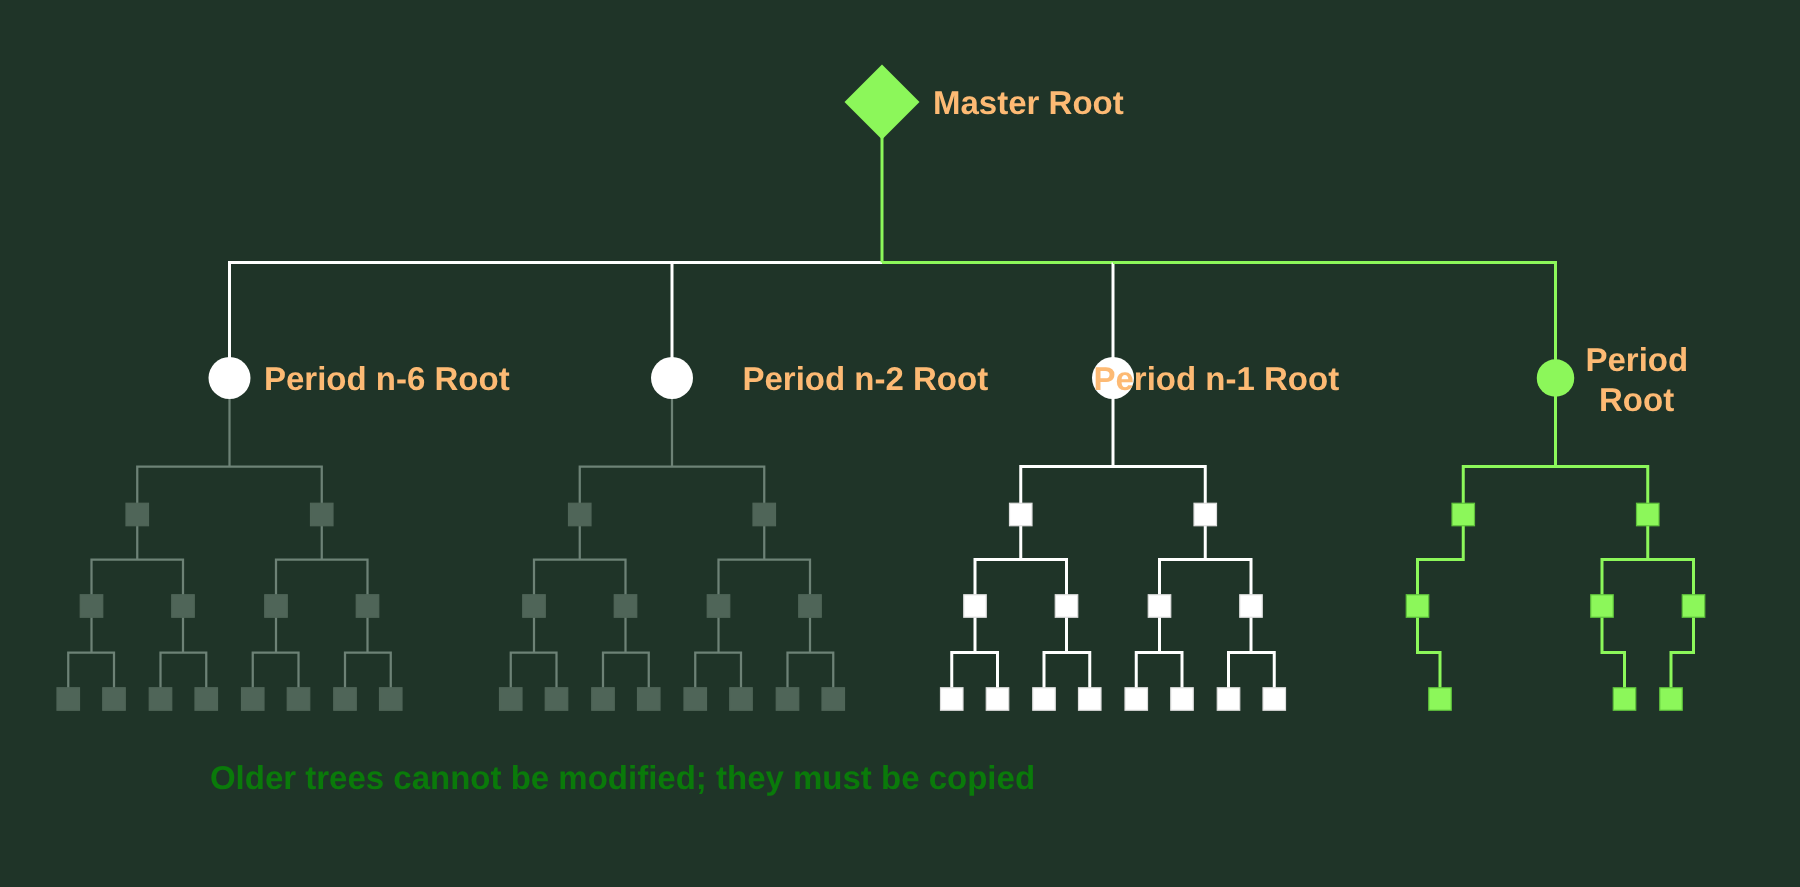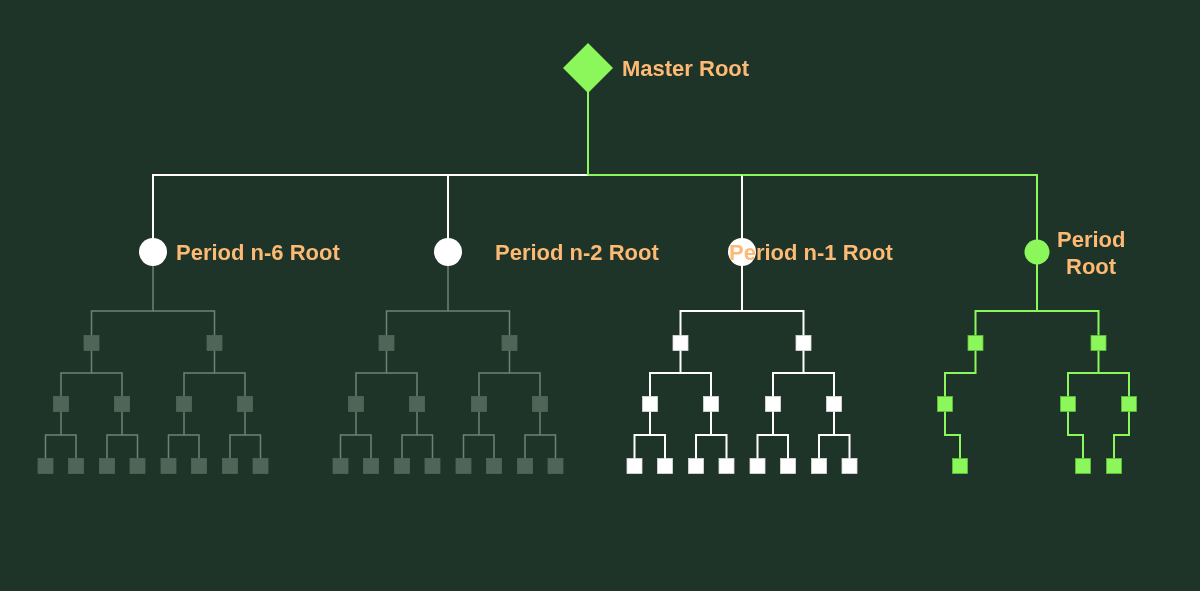--- a/index.html
+++ b/index.html
@@ -127,13 +127,14 @@
 
 <div class="label" style="left:622px; top:56px;">Master Root</div>
 
 <div class="label" style="left:176px; top:240px;">Period n-6 Root</div>
 <div class="label" style="left:495px; top:240px;">Period n-2 Root</div>
 <div class="label" style="left:729px; top:240px;text-align:right;">Period n-1 Root</div>
 <div class="label" style="left:1057px; top:227px;">Period</div>
 <div class="label" style="left:1066px; top:254px;">Root</div>
 
 <div class="caption">
+  <div>Older trees cannot be modified; they must be copied</div>
 </div>
 
 </body></html>

